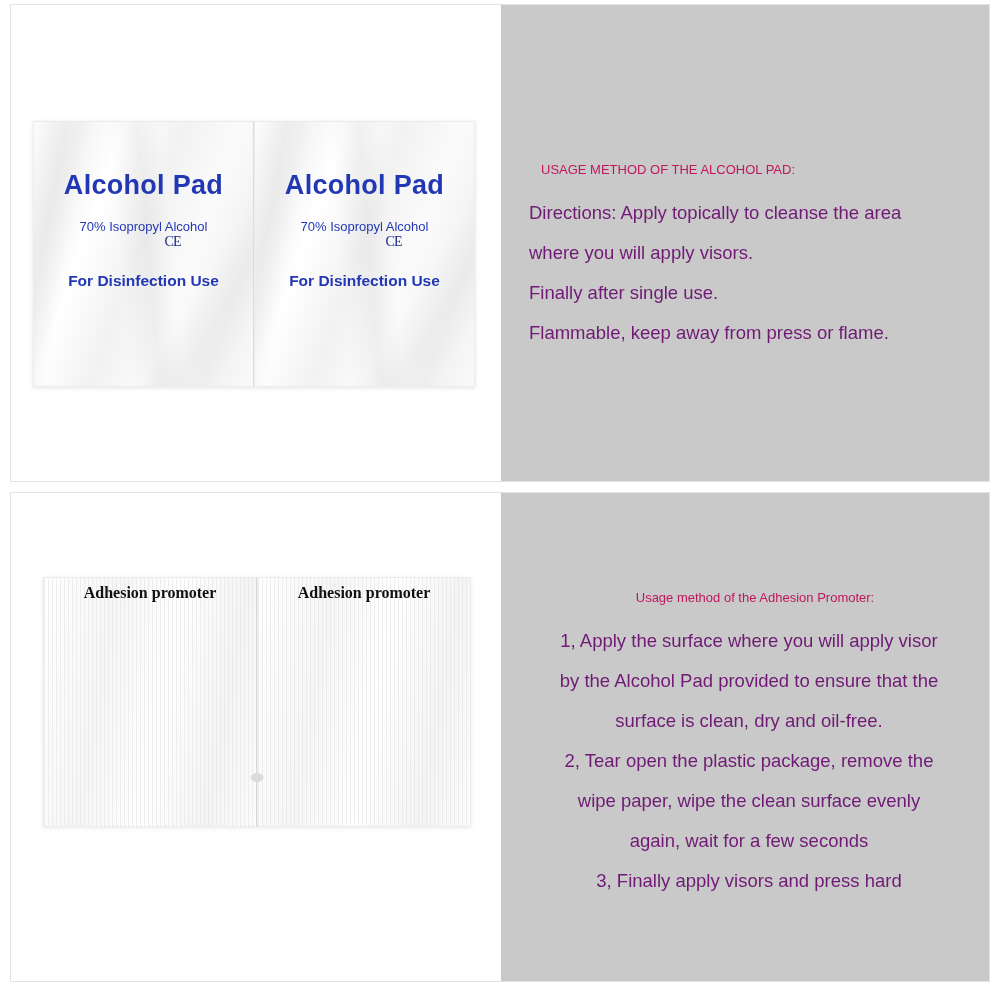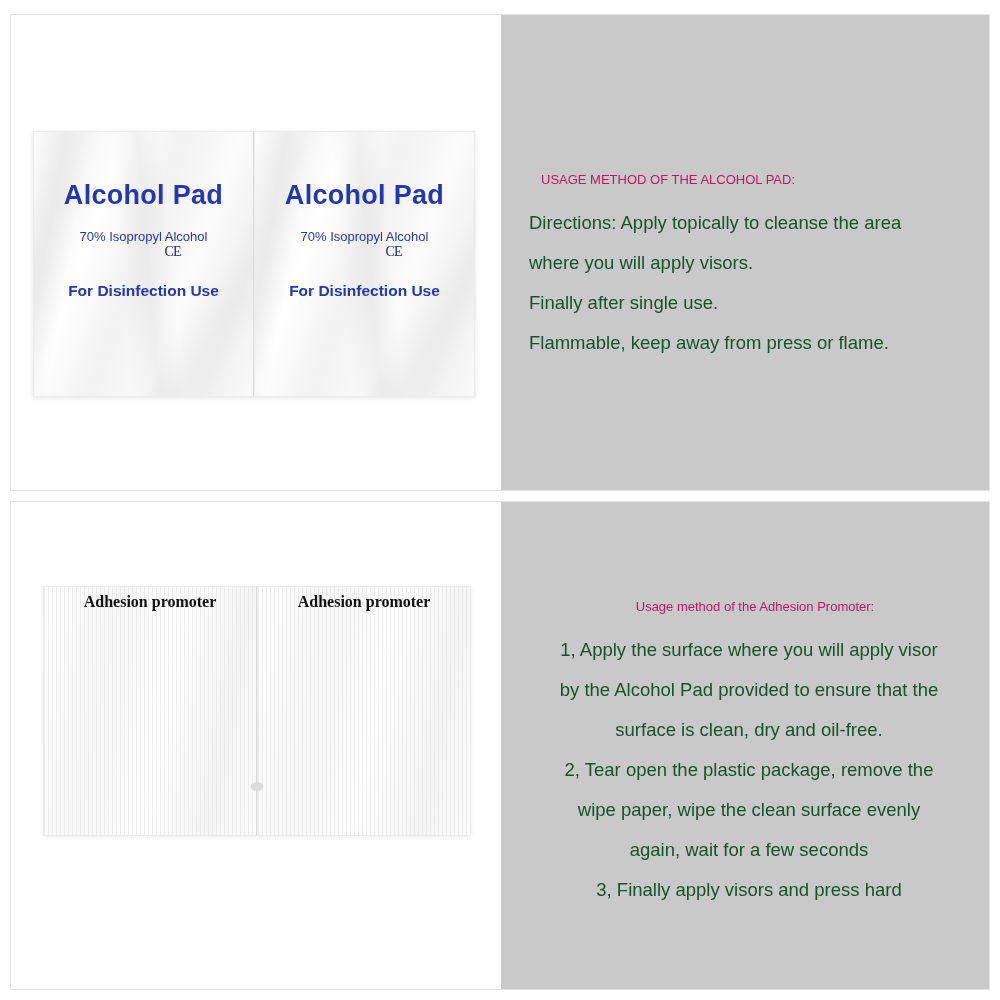--- a/index.html
+++ b/index.html
@@ -13,21 +13,21 @@
     font-family: "Liberation Sans", sans-serif;
     overflow: hidden;
   }
   .page {
     width: 872px;
     height: 1000px;
     background: #ffffff;
     box-sizing: border-box;
     display: flex;
     flex-direction: column;
-    padding: 14px 10px 10px 10px;
+    padding: 4px 10px 10px 10px;
     gap: 10px;
   }
 
   .panel {
     display: flex;
     flex-direction: row;
     width: 980px;
     box-sizing: border-box;
     border: 1px solid #e3e3e3;
     background: #ffffff;
@@ -177,21 +177,21 @@
   .text-block-bottom { top: 88px; text-align: center; }
 
   .heading {
     color: #be185d;
     font-size: 13px;
     line-height: 34px;
     margin: 0 0 6px 12px;
     white-space: nowrap;
   }
   .line {
-    color: #14532d;
+    color: #701a75;
     font-size: 18.5px;
     line-height: 40px;
     margin: 0;
   }
 </style>
 </head>
 <body>
 
 <div class="page">
 

